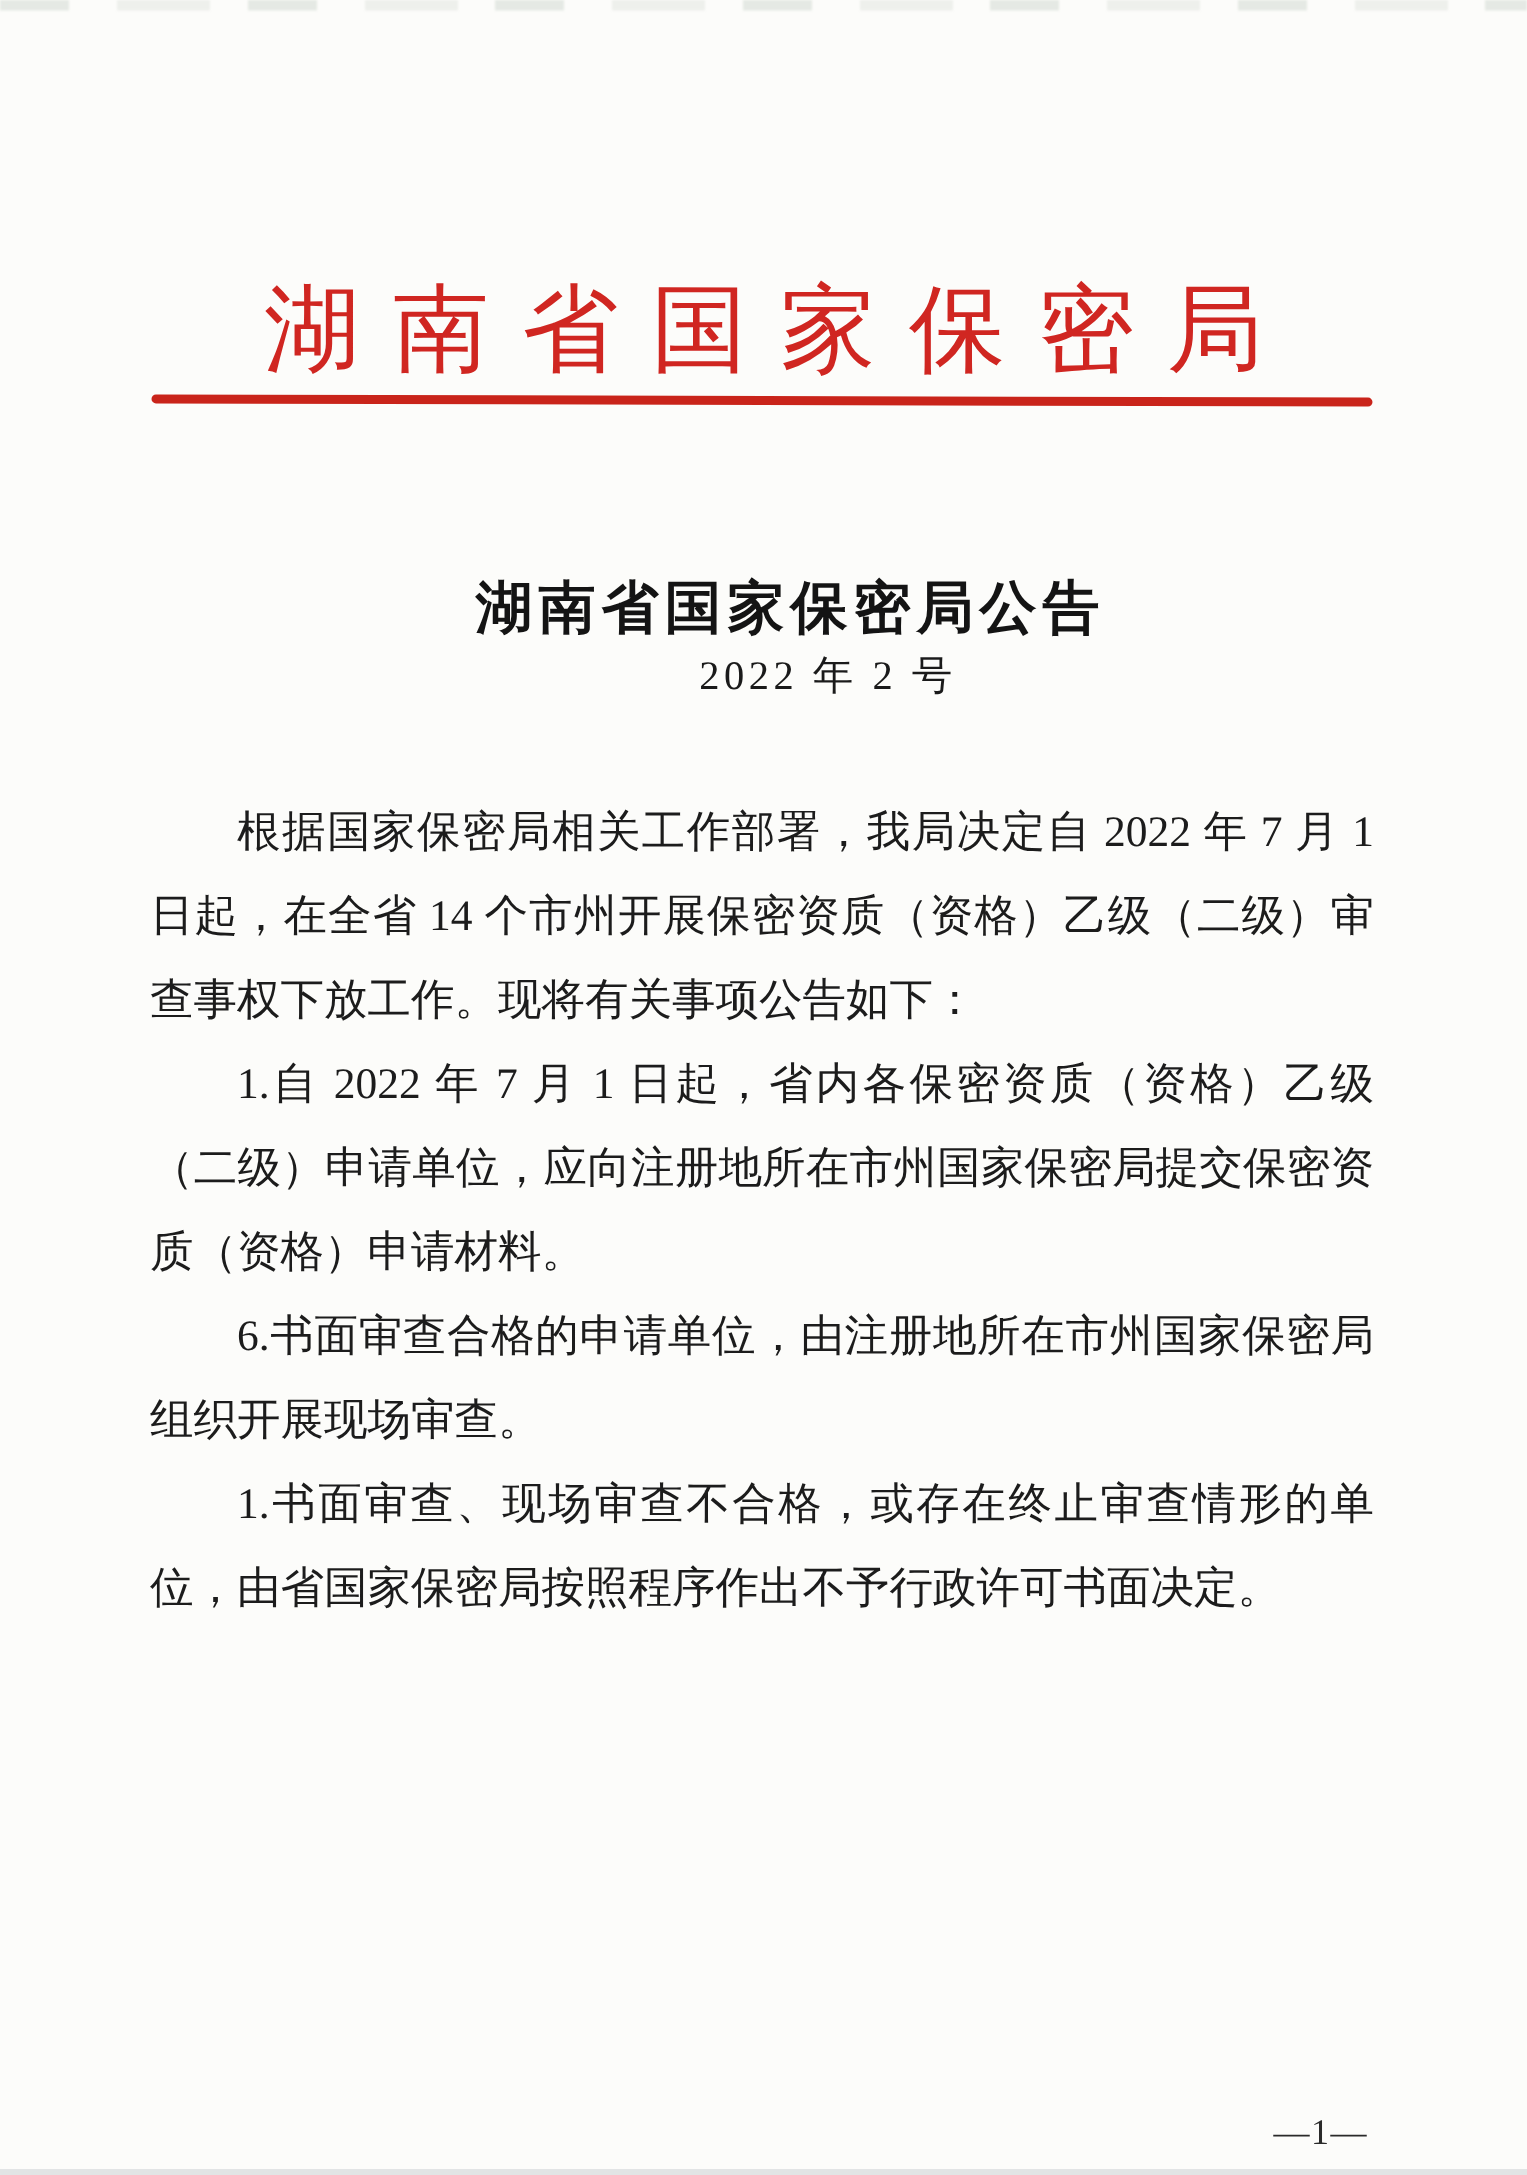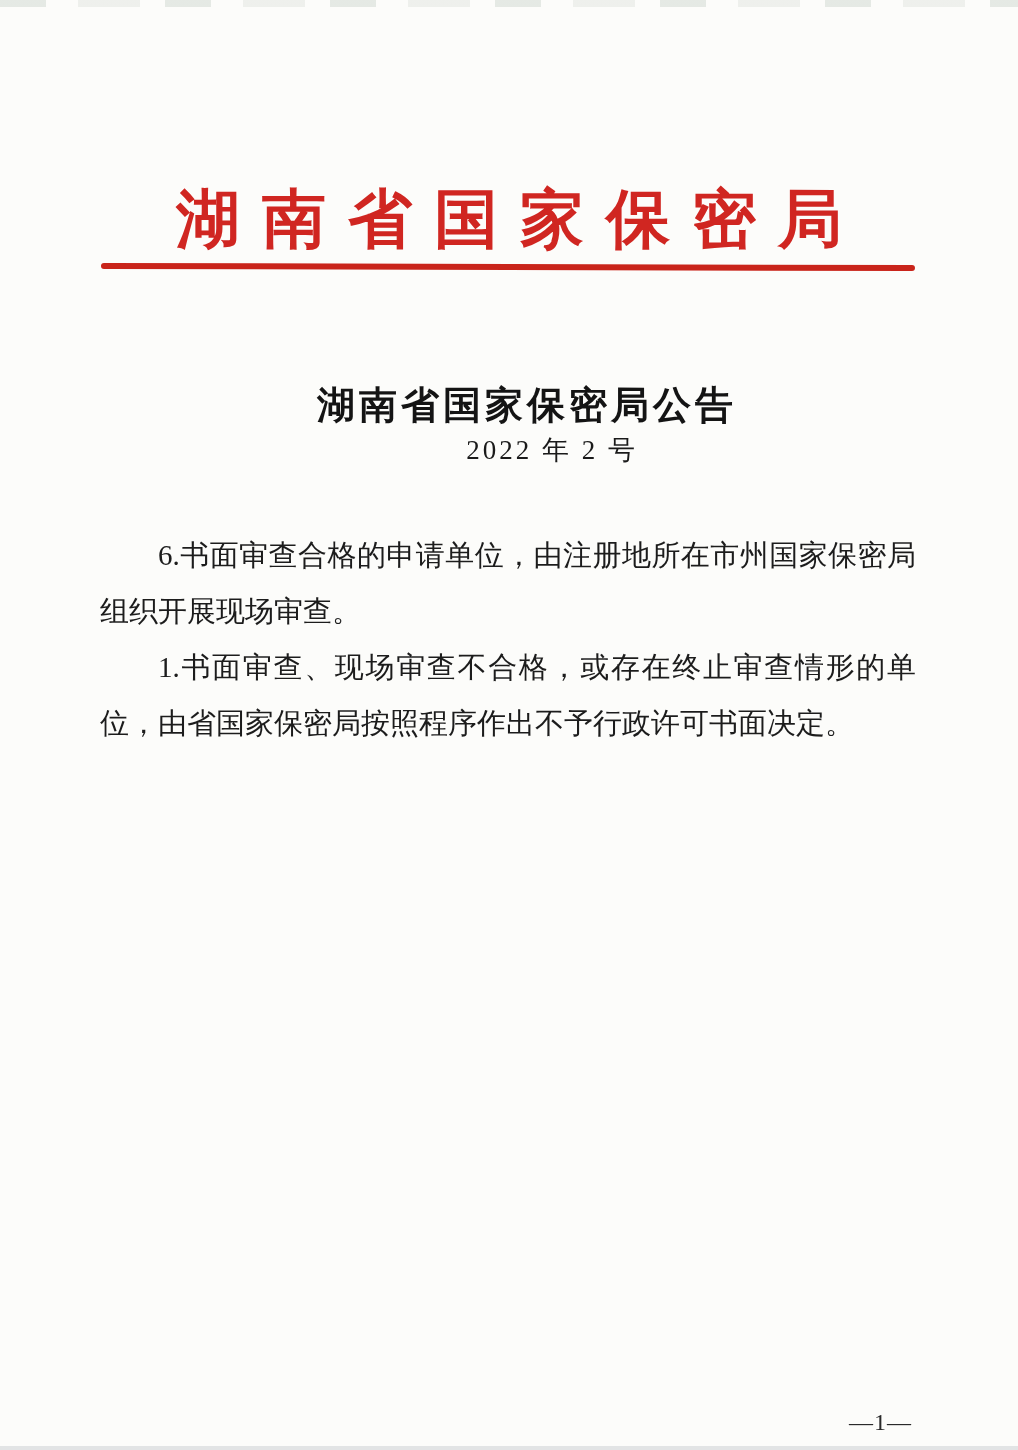--- a/index.html
+++ b/index.html
@@ -38,21 +38,21 @@
     height: 4px;
     background: #e2e4e5;
   }
   .letterhead-title {
     position: absolute;
     top: 176px;
     left: 0;
     width: 100%;
     text-align: center;
     font-size: 64px;
-    font-weight: bold;
+    font-weight: normal;
     letter-spacing: 22px;
     text-indent: 22px;
     color: #d02621;
     white-space: nowrap;
   }
   .letterhead-rule {
     position: absolute;
     top: 264px;
     left: 101px;
     width: 814px;
@@ -121,20 +121,22 @@
   <header>
     <div class="letterhead-title">湖南省国家保密局</div>
     <div class="letterhead-rule"></div>
   </header>
 
   <main>
     <h1 class="doc-title">湖南省国家保密局公告</h1>
     <div class="doc-number">2022 年 2 号</div>
 
     <div class="doc-text">
+      <p>根据国家保密局相关工作部署，我局决定自 2022 年 7 月 1 日起，在全省 14 个市州开展保密资质（资格）乙级（二级）审查事权下放工作。现将有关事项公告如下：</p>
+      <p>1.自 2022 年 7 月 1 日起，省内各保密资质（资格）乙级（二级）申请单位，应向注册地所在市州国家保密局提交保密资质（资格）申请材料。</p>
       <p>6.书面审查合格的申请单位，由注册地所在市州国家保密局组织开展现场审查。</p>
       <p>1.书面审查、现场审查不合格，或存在终止审查情形的单位，由省国家保密局按照程序作出不予行政许可书面决定。</p>
     </div>
   </main>
 
   <footer>
     <div class="page-number">—1—</div>
   </footer>
 
   <div class="scan-strip-bottom"></div>

